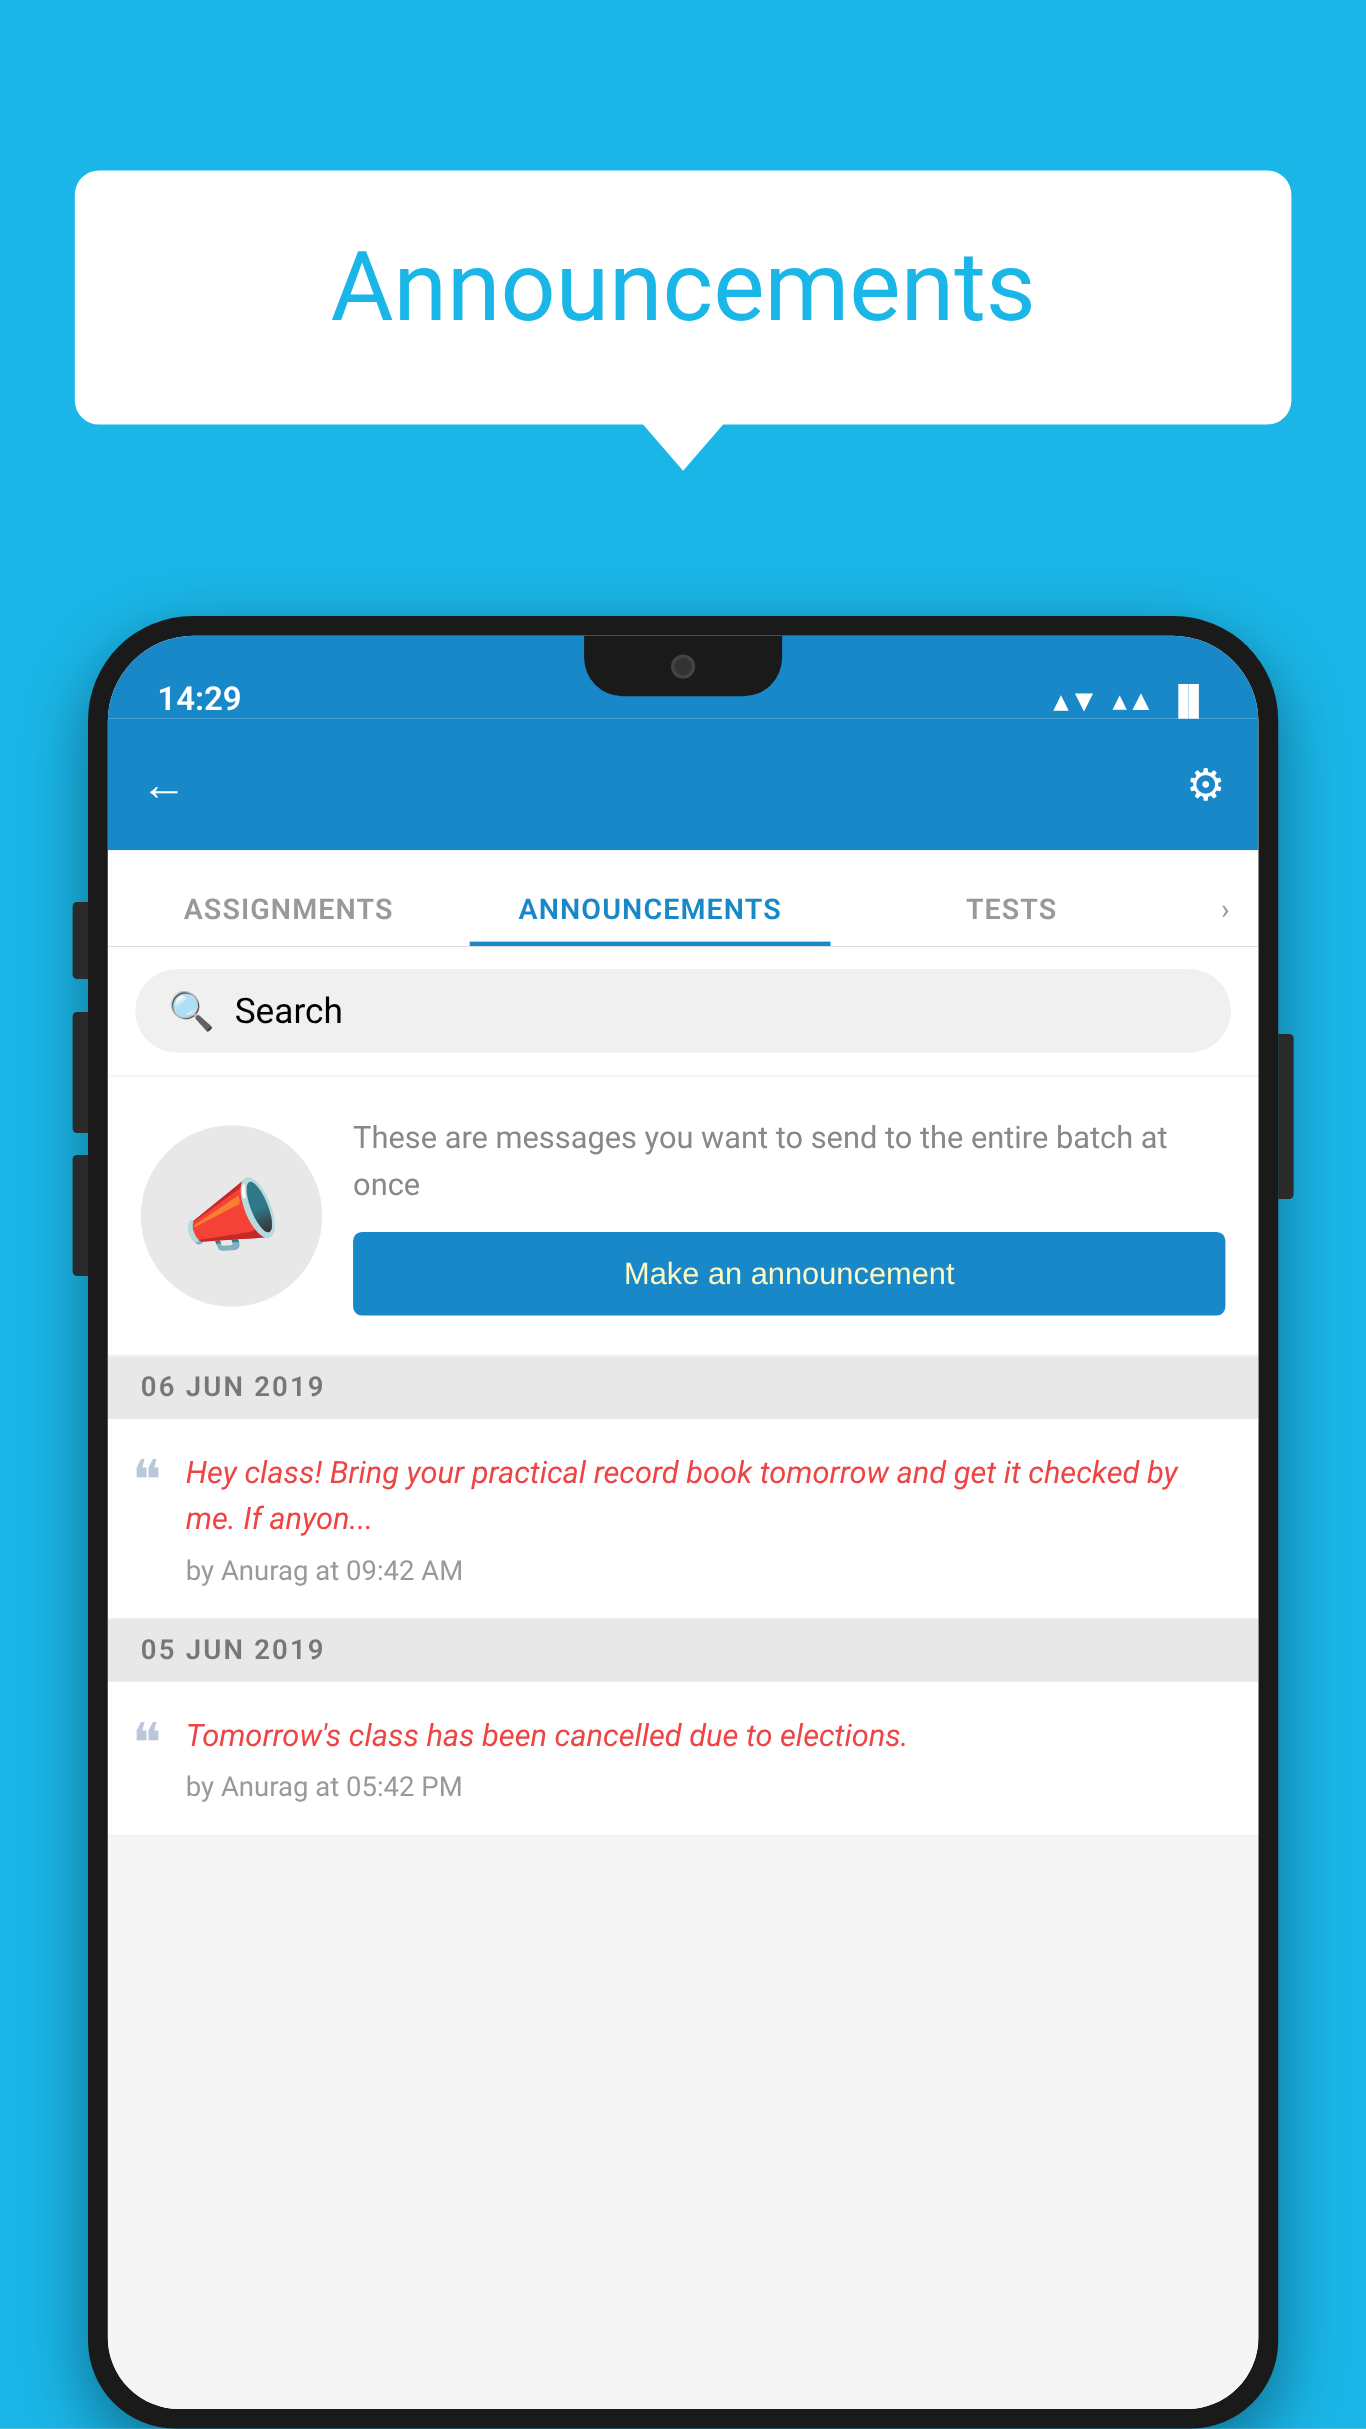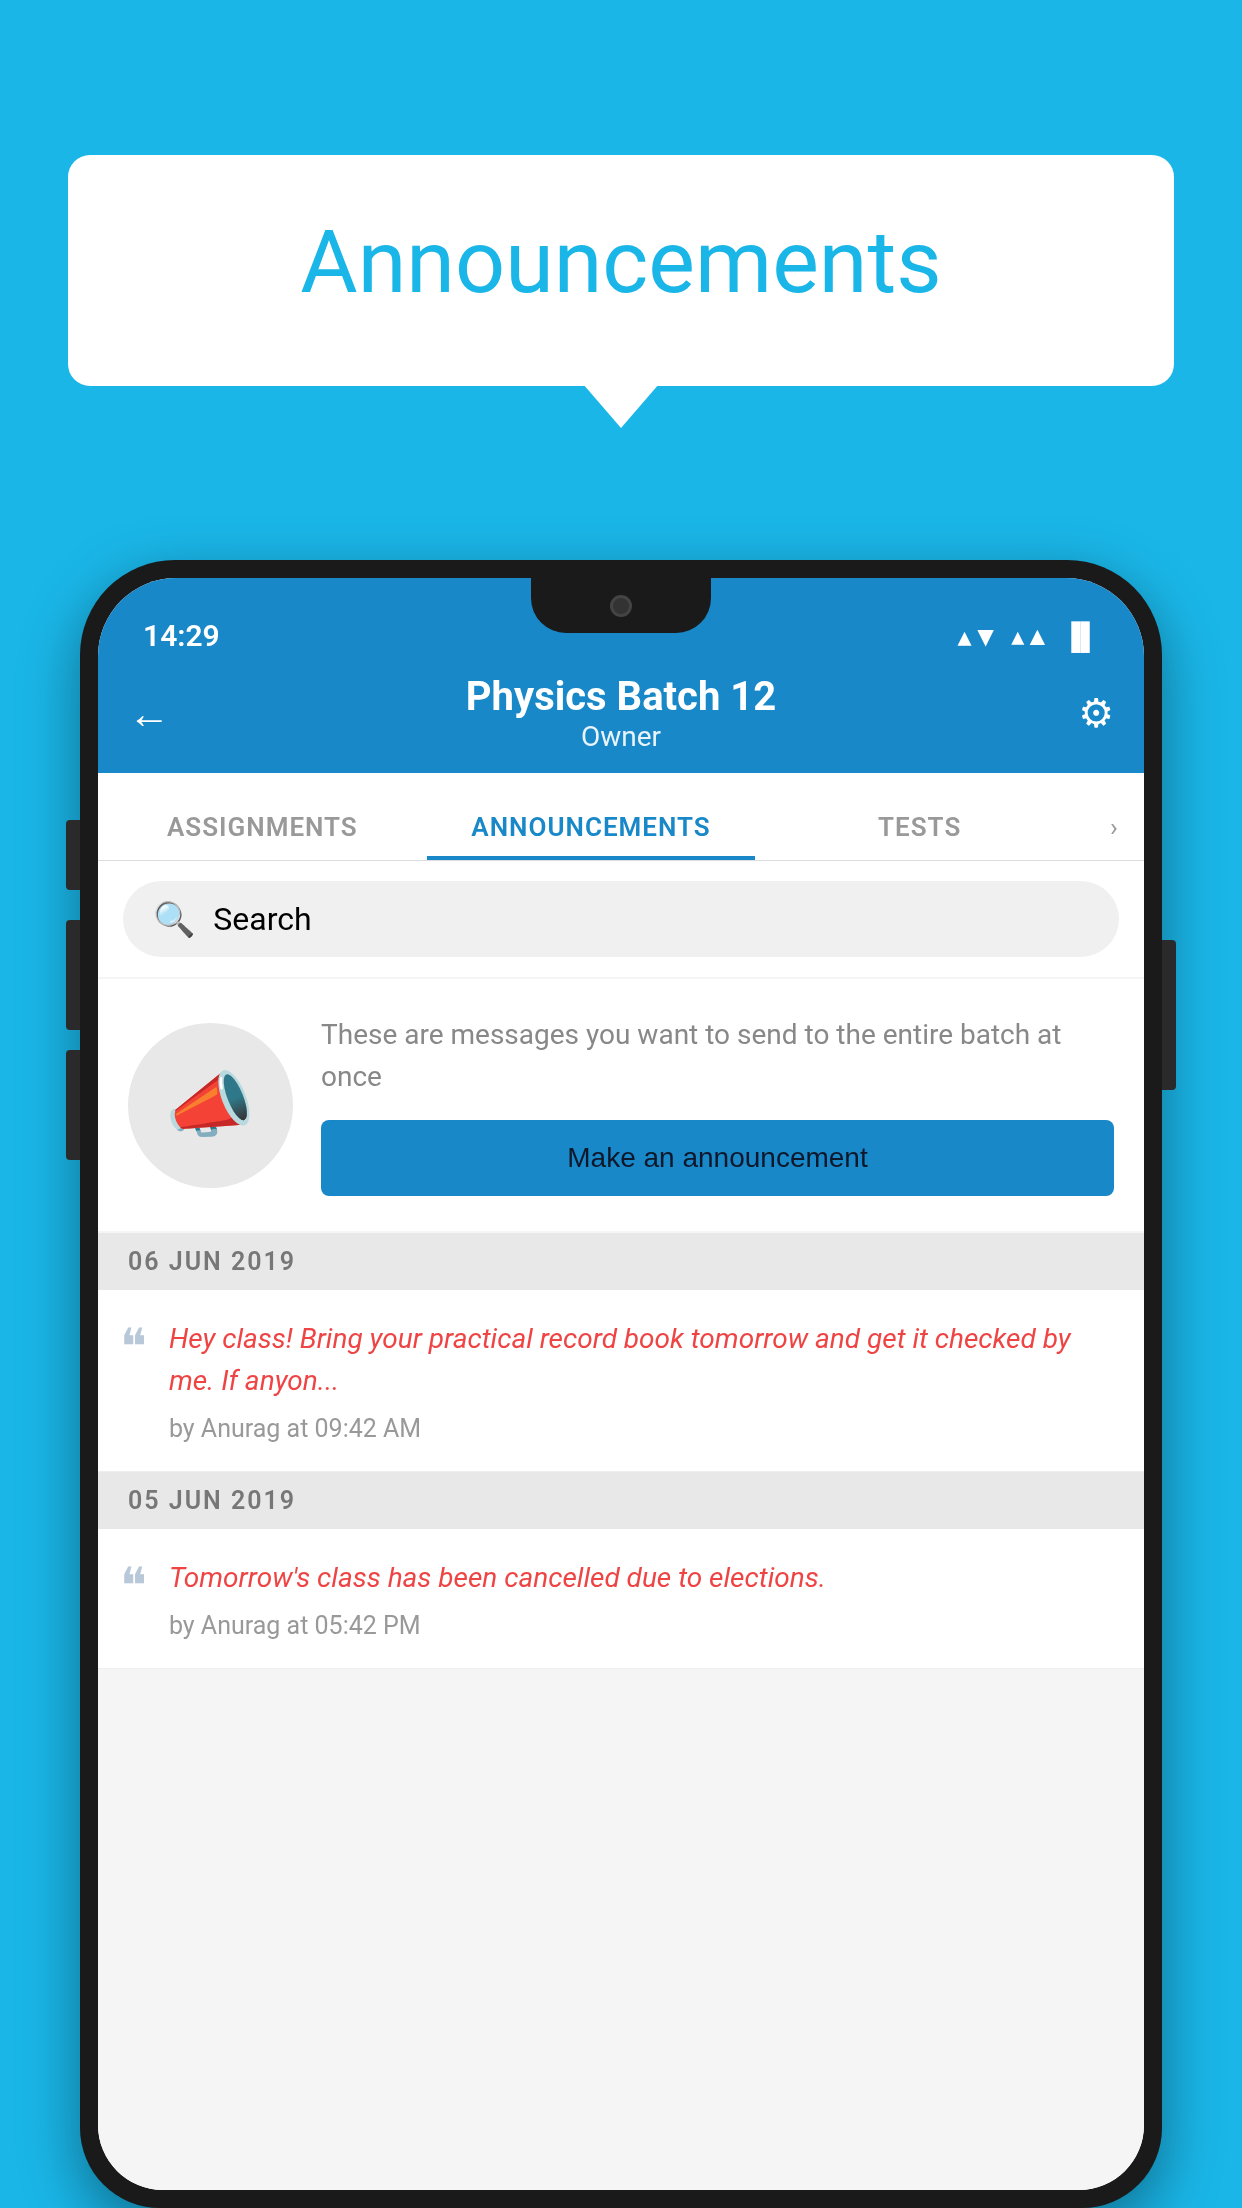--- a/index.html
+++ b/index.html
@@ -333,21 +333,21 @@
 
     .promo-text {
       color: #888;
       font-size: 28px;
       line-height: 1.5;
       margin-bottom: 22px;
     }
 
     .make-announcement-btn {
       background: #1888c8;
-      color: #0f172a;
+      color: #fef9c3;
       border: none;
       border-radius: 8px;
       padding: 22px 32px;
       font-size: 28px;
       font-weight: 500;
       cursor: pointer;
       width: 100%;
     }
 
     
@@ -432,24 +432,20 @@
         <span class="status-time">14:29</span>
         <div class="status-icons">
           <span class="wifi-icon">▴▼</span>
           <span class="signal-icon">▴▲</span>
           <span class="battery-icon">▐▌</span>
         </div>
       </div>
 
       <div class="app-bar">
         <span class="app-bar-back">←</span>
-        <div class="app-bar-title-container">
-          <div class="app-bar-title">Physics Batch 12</div>
-          <div class="app-bar-subtitle">Owner</div>
-        </div>
         <span class="app-bar-settings">⚙</span>
       </div>
 
       <div class="tabs-bar">
         <div class="tab-item">
           <span>ASSIGNMENTS</span>
         </div>
         <div class="tab-item active">
           <span>ANNOUNCEMENTS</span>
         </div>

